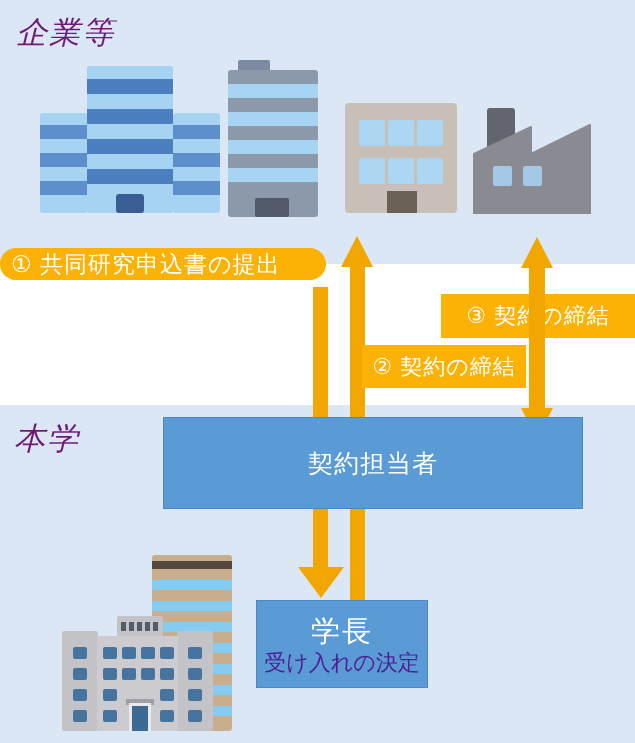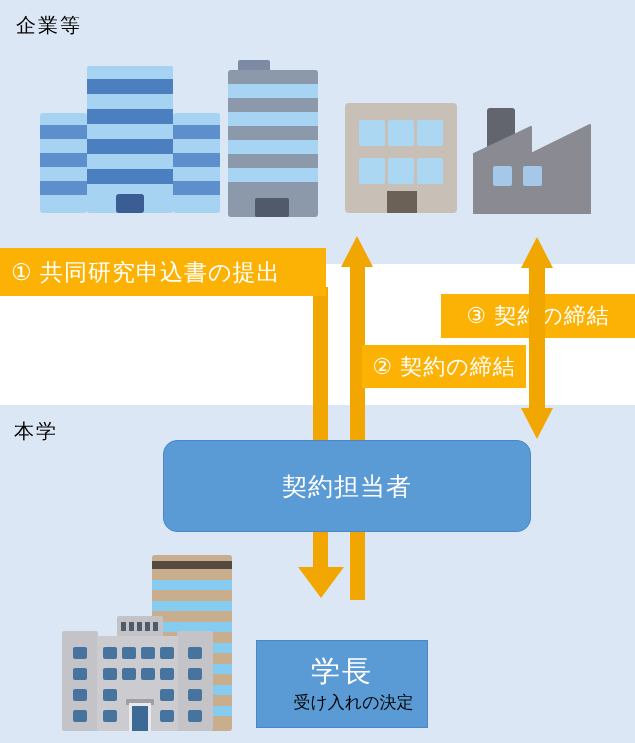--- a/index.html
+++ b/index.html
@@ -15,40 +15,41 @@
   }
   .section-bg{
     position:absolute;left:0;width:635px;
     background:#dbe7f4;
     z-index:0;
   }
   #sec-top{top:0;height:264px;}
   #sec-bottom{top:405px;height:338px;}
   .section-label{
     position:absolute;
-    font-size:20px;
-    color:#000000;
+    font-size:31px;
+    color:#701a75;
     letter-spacing:2px;
     z-index:2;
+    font-style:italic;
   }
   #label-companies{left:16px;top:12px;}
   #label-university{left:14px;top:418px;}
 
   .bldg{position:absolute;z-index:1;}
 
   
   .banner{
     position:absolute;
     background:#fbb204;
     color:#ffffff;
     display:flex;align-items:center;
     letter-spacing:1px;
     z-index:2;
   }
-  #banner-1{left:0;top:248px;width:326px;height:48px;font-size:23px;padding-left:11px;box-sizing:border-box;}
+  #banner-1{left:0;top:248px;width:326px;height:32px;font-size:23px;padding-left:11px;box-sizing:border-box;border-radius:19px;}
   #banner-3{left:441px;top:294px;width:194px;height:44px;font-size:22px;justify-content:center;}
   #banner-2{left:362px;top:345px;width:164px;height:43px;font-size:22px;justify-content:center;}
 
   
   .bar{position:absolute;background:#f2a602;}
   .tri{position:absolute;width:0;height:0;}
   .tri-up{border-left:16px solid transparent;border-right:16px solid transparent;border-bottom:31px solid #f2a602;}
   .tri-down{border-left:16px solid transparent;border-right:16px solid transparent;border-top:31px solid #f2a602;}
 
   #arrow1-bar{left:313px;top:287px;width:15px;height:280px;z-index:2;}
@@ -65,26 +66,26 @@
   .bluebox{
     position:absolute;
     background:#5b9bd5;
     border:1.5px solid #4a87c8;
     box-sizing:border-box;
     color:#ffffff;
     text-align:center;
     z-index:4;
     display:flex;flex-direction:column;justify-content:center;
   }
-  #box-contract{left:163px;top:440px;width:368px;height:92px;border-radius:14px;}
+  #box-contract{left:163px;top:417px;width:420px;height:92px;}
   #box-contract .line1{font-size:25px;letter-spacing:1px;line-height:34px;}
   #box-contract .line2{font-size:25px;letter-spacing:0px;line-height:34px;white-space:nowrap;}
-  #box-president{left:256px;top:600px;width:172px;height:88px;margin-top:40px;}
+  #box-president{left:256px;top:600px;width:172px;height:88px;}
   #box-president .line1{font-size:29px;letter-spacing:2px;line-height:38px;}
-  #box-president .line2{font-size:17px;color:#000000;line-height:26px;padding-left:23px;}
+  #box-president .line2{font-size:22px;color:#4c1d95;line-height:26px;}
 </style>
 </head>
 <body>
 
 <div class="canvas">
 
   <div class="section-bg" id="sec-top"></div>
   <div class="section-bg" id="sec-bottom"></div>
 
   <div class="section-label" id="label-companies">企業等</div>

